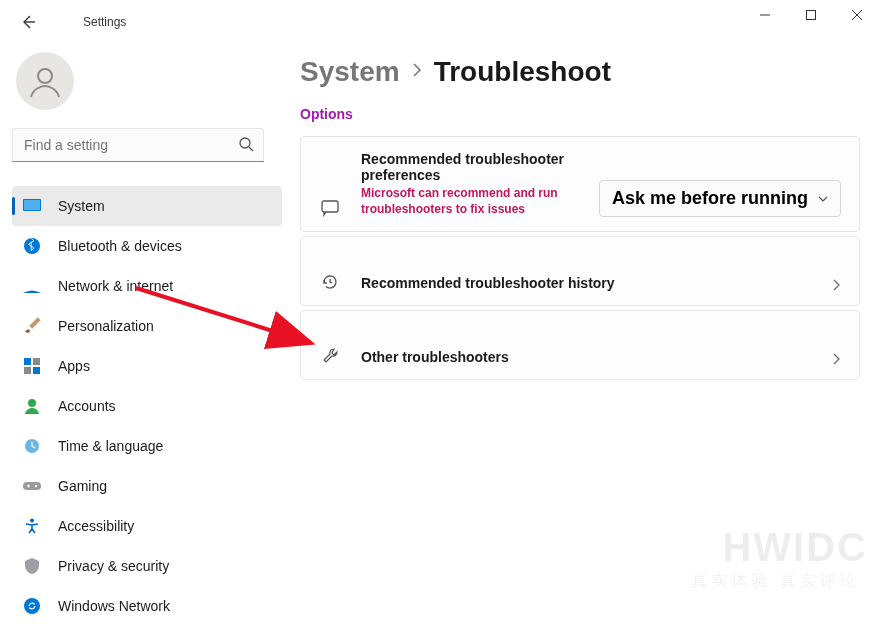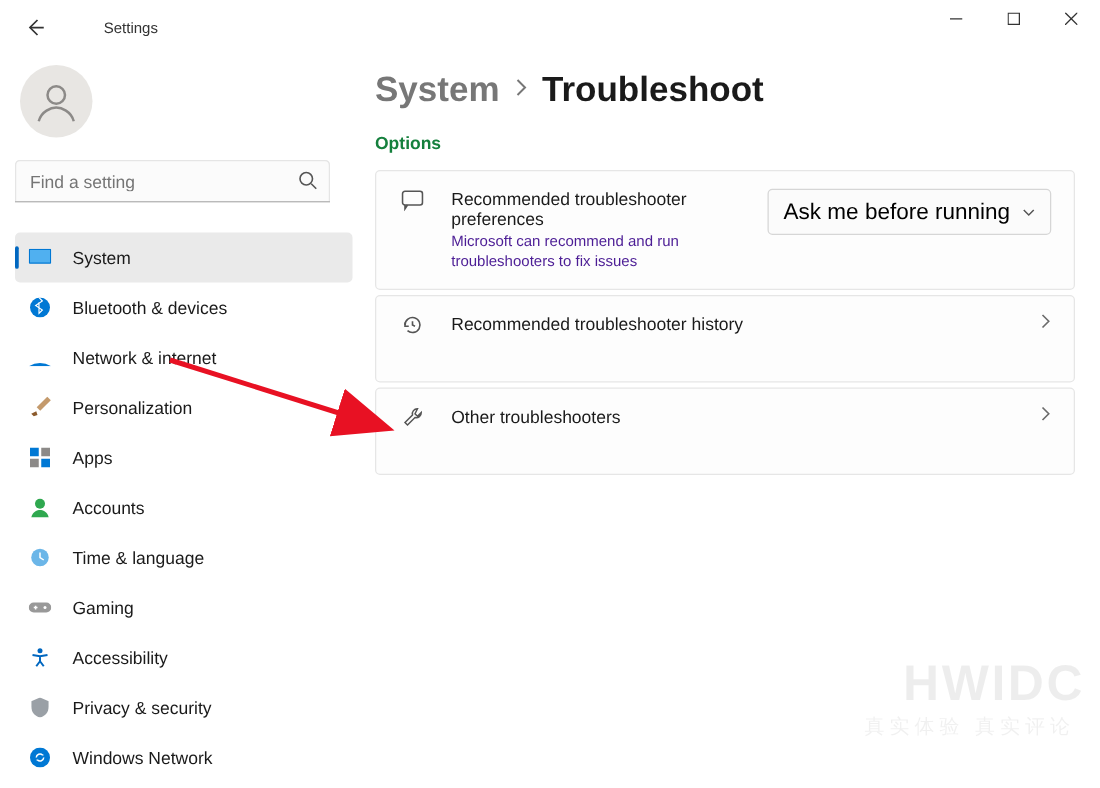--- a/index.html
+++ b/index.html
@@ -26,28 +26,28 @@
 .nav-item.active { background: #eaeaea; }
 .nav-item.active::before { content: ""; position: absolute; left: 0; top: 11px; width: 3px; height: 18px; background: #0067c0; border-radius: 2px; }
 .nav-icon { width: 20px; height: 20px; margin-right: 16px; display: flex; align-items: center; justify-content: center; }
 
 .main { flex: 1; padding-right: 20px; }
 .breadcrumb { display: flex; align-items: center; gap: 12px; margin-top: 12px; margin-bottom: 18px; }
 .bc-parent { font-size: 28px; font-weight: 600; color: #777; }
 .bc-chevron { color: #777; }
 .bc-current { font-size: 28px; font-weight: 700; color: #1a1a1a; }
 
-.section-title { font-size: 14px; font-weight: 600; color: #15803d; margin-bottom: 14px; }
+.section-title { font-size: 14px; font-weight: 600; color: #a21caf; margin-bottom: 14px; }
 
 .card { border: 1px solid #e6e6e6; border-radius: 4px; background: #fdfdfd; margin-bottom: 4px; }
-.card-row { display: flex; align-items: flex-start; min-height: 68px; padding: 14px 18px; }
+.card-row { display: flex; align-items: flex-end; min-height: 68px; padding: 14px 18px; font-weight: bold; }
 .card-icon { width: 22px; display: flex; justify-content: center; margin-right: 20px; flex-shrink: 0; }
 .card-text { flex: 1; }
 .card-title { font-size: 14px; color: #1a1a1a; }
-.card-sub { font-size: 12px; color: #4c1d95; margin-top: 2px; line-height: 1.35; }
+.card-sub { font-size: 12px; color: #be185d; margin-top: 2px; line-height: 1.35; }
 .card-action { display: flex; align-items: center; }
 
 .dropdown { border: 1px solid #d6d6d6; border-radius: 4px; padding: 7px 12px; display: flex; align-items: center; gap: 10px; font-size: 18px; background: #fbfbfb; }
 .chevron-right { color: #6b6b6b; }
 
 .watermark { position: absolute; right: 12px; bottom: 60px; font-size: 40px; font-weight: 700; color: rgba(0,0,0,0.07); letter-spacing: 2px; }
 .watermark-sub { position: absolute; right: 20px; bottom: 38px; font-size: 16px; color: rgba(0,0,0,0.06); letter-spacing: 4px; }
 
 .arrow-annotation { position: absolute; left: 128px; top: 282px; pointer-events: none; }
 </style>

